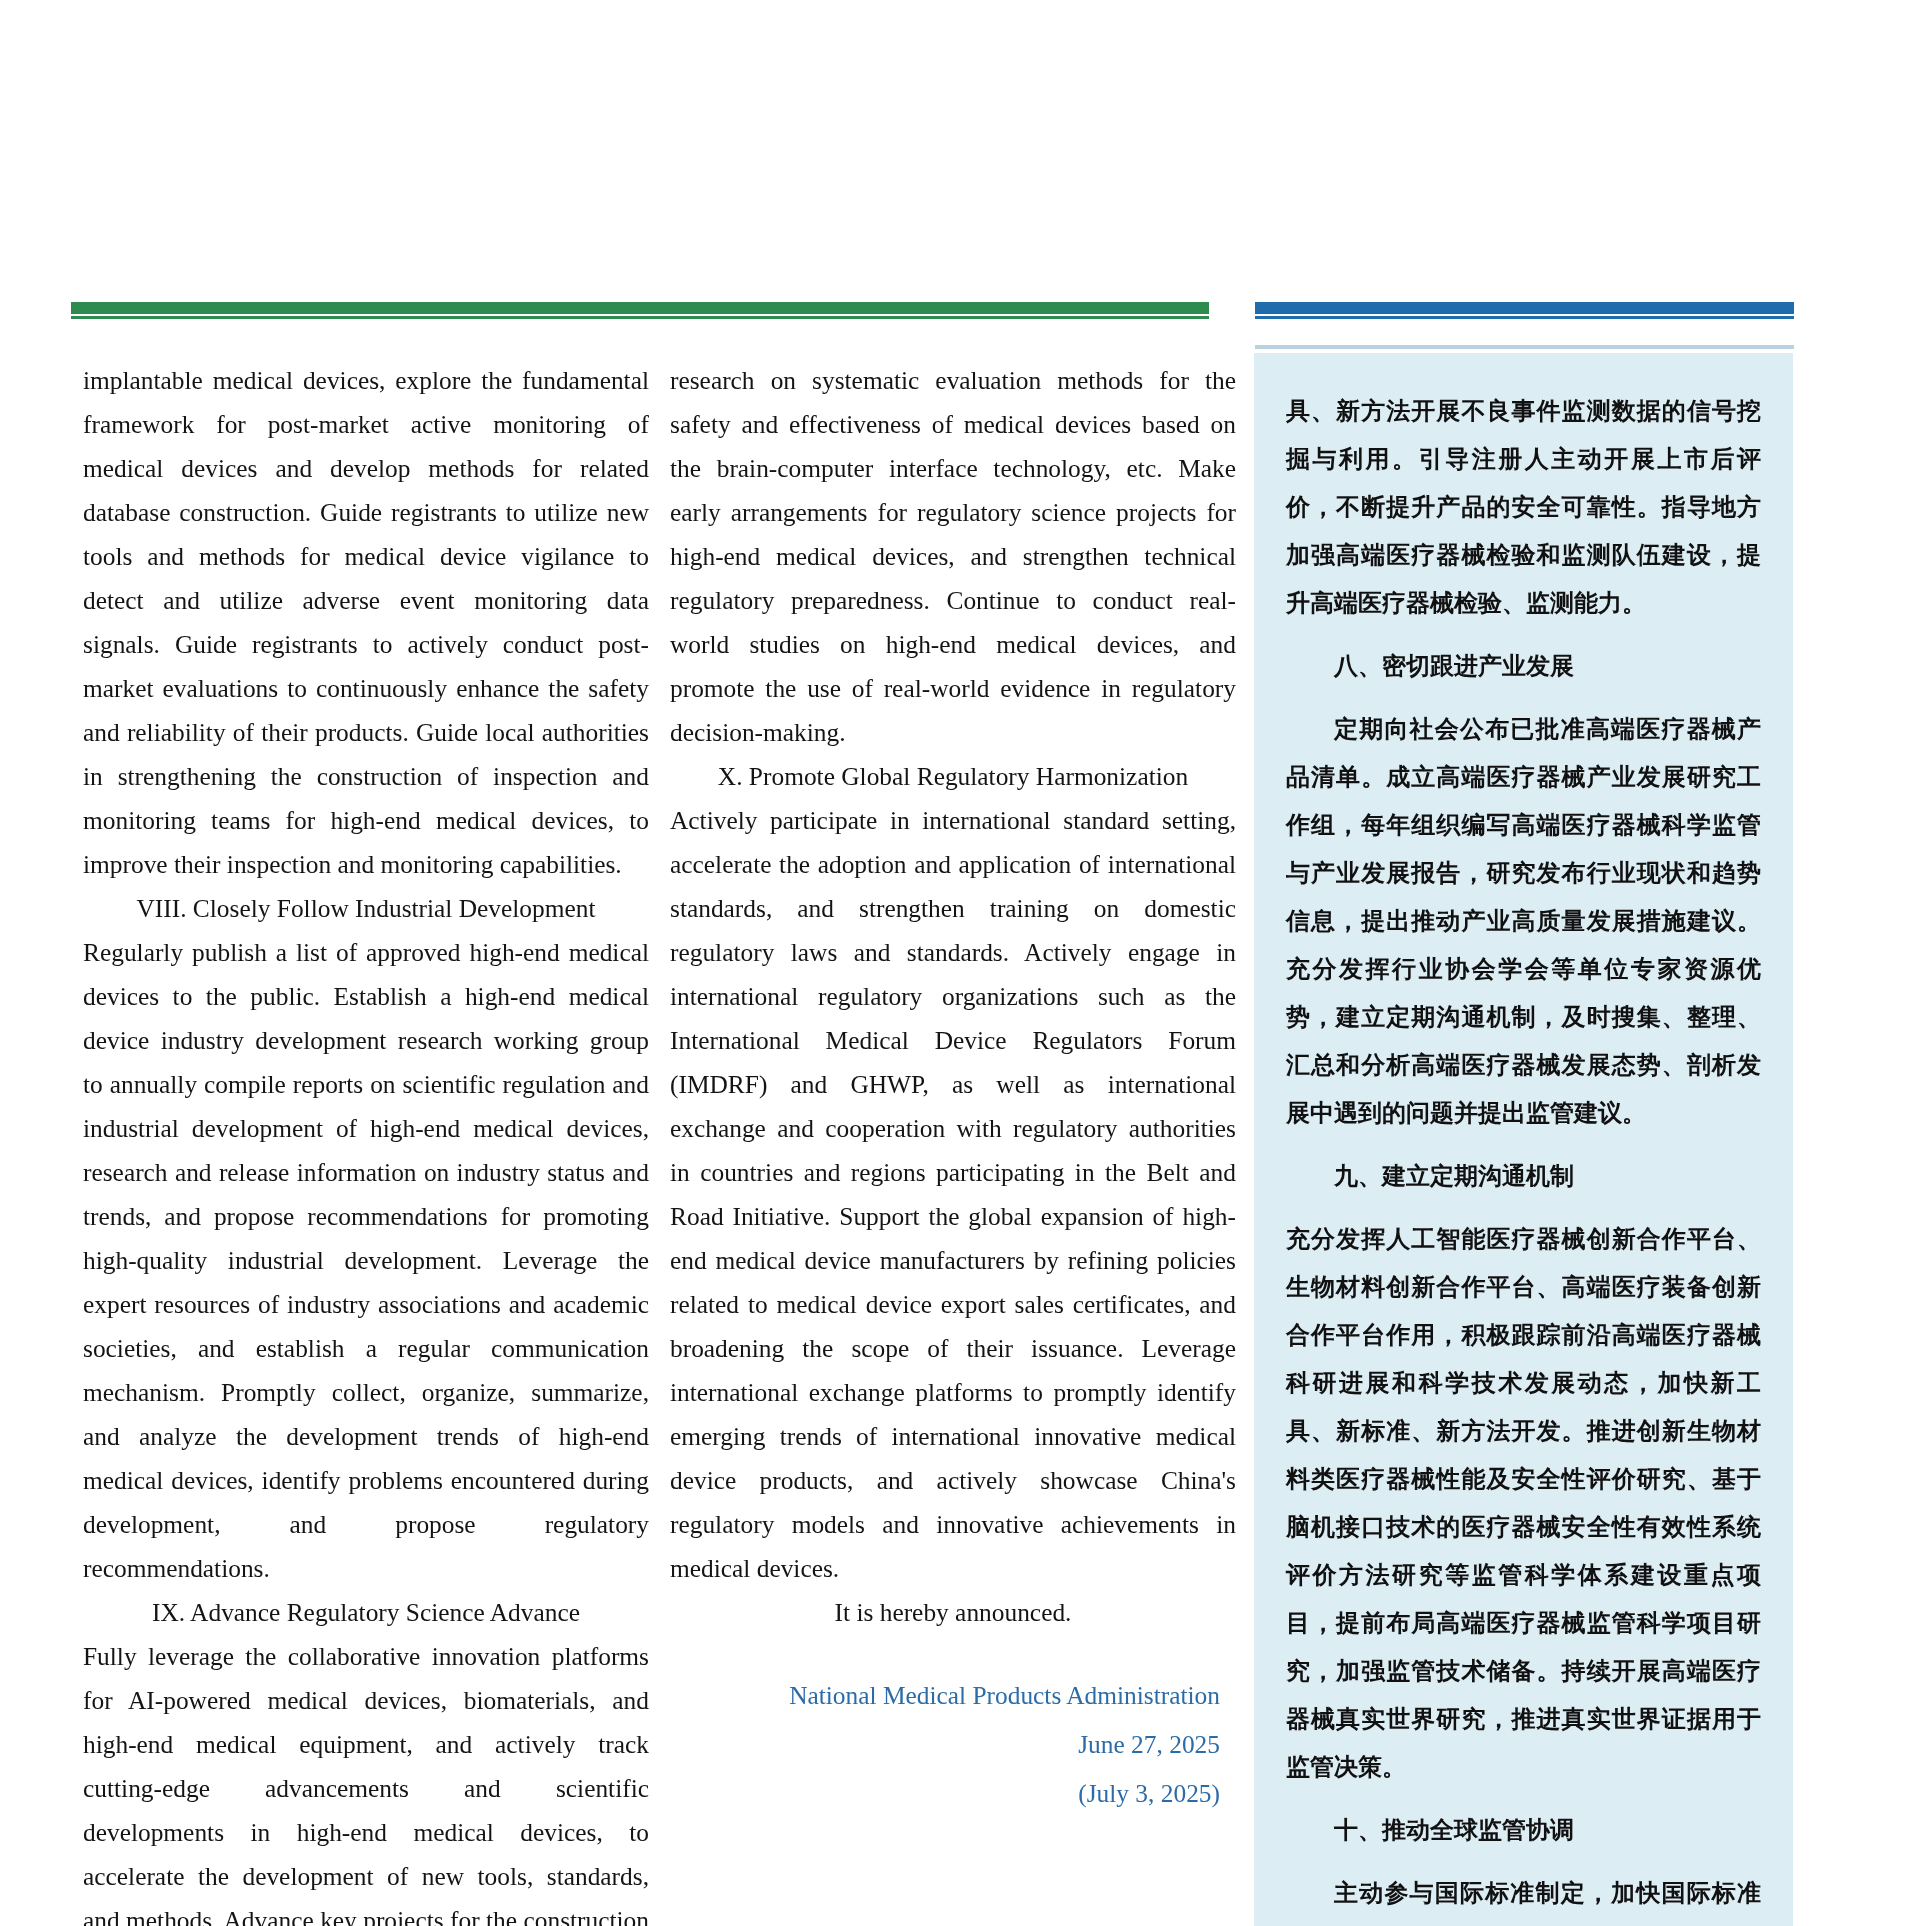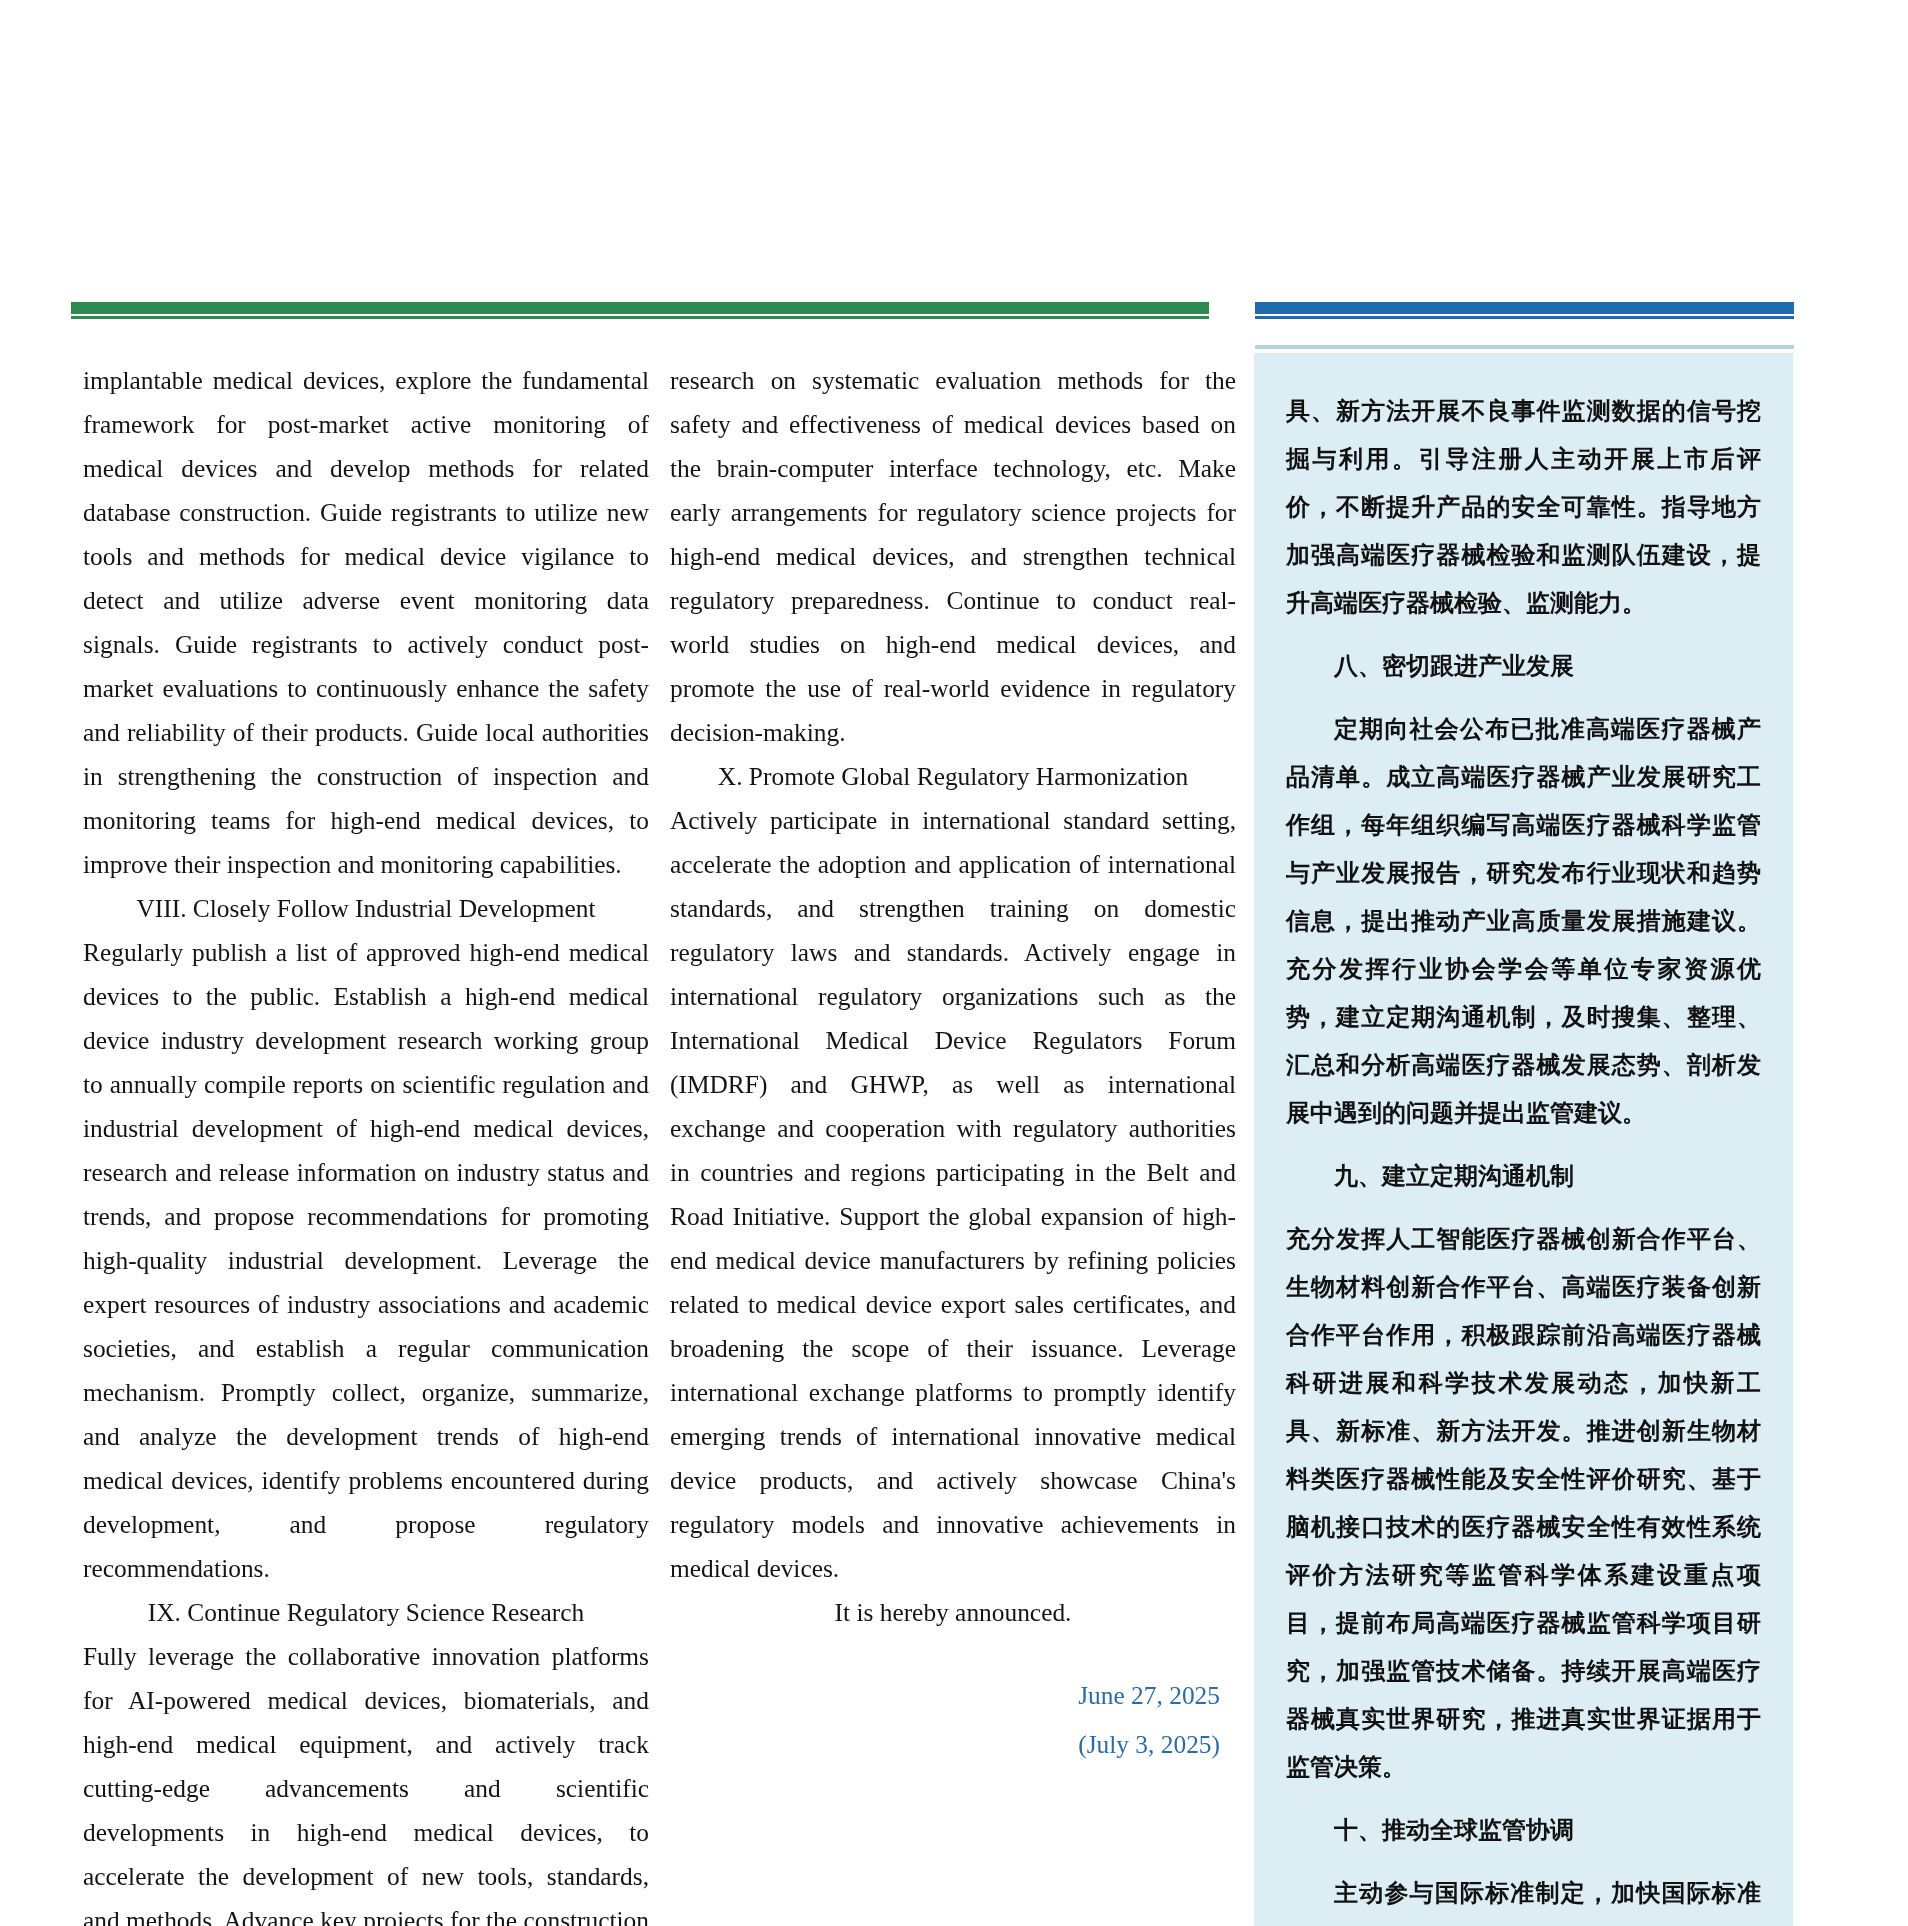--- a/index.html
+++ b/index.html
@@ -34,32 +34,33 @@
 
   <div class="rule green" style="left:71px;top:302px;width:1138px;height:11.6px;"></div>
   <div class="rule green" style="left:71px;top:316px;width:1138px;height:3.1px;"></div>
   <div class="rule blue" style="left:1255px;top:302px;width:539px;height:11.6px;"></div>
   <div class="rule blue" style="left:1255px;top:316px;width:539px;height:3.1px;"></div>
 
   <div class="col col1">
       <div class="p">implantable medical devices, explore the fundamental framework for post-market active monitoring of medical devices and develop methods for related database construction. Guide registrants to utilize new tools and methods for medical device vigilance to detect and utilize adverse event monitoring data signals. Guide registrants to actively conduct post-market evaluations to continuously enhance the safety and reliability of their products. Guide local authorities in strengthening the construction of inspection and monitoring teams for high-end medical devices, to improve their inspection and monitoring capabilities.</div>
       <div class="p heading">VIII. Closely Follow Industrial Development</div>
       <div class="p">Regularly publish a list of approved high-end medical devices to the public. Establish a high-end medical device industry development research working group to annually compile reports on scientific regulation and industrial development of high-end medical devices, research and release information on industry status and trends, and propose recommendations for promoting high-quality industrial development. Leverage the expert resources of industry associations and academic societies, and establish a regular communication mechanism. Promptly collect, organize, summarize, and analyze the development trends of high-end medical devices, identify problems encountered during development, and propose regulatory recommendations.</div>
-      <div class="p heading">IX. Continue Regulatory Science Research</div>
+      <div class="p heading">IX. Advance Regulatory Science Advance</div>
       <div class="p">Fully leverage the collaborative innovation platforms for AI-powered medical devices, biomaterials, and high-end medical equipment, and actively track cutting-edge advancements and scientific developments in high-end medical devices, to accelerate the development of new tools, standards, and methods. Advance key projects for the construction of the regulatory science system, such as research on the performance and safety evaluation of innovative biomaterial-based medical devices,</div>
     </div>
 
   <div class="col col2">
     <div>
         <div class="p">research on systematic evaluation methods for the safety and effectiveness of medical devices based on the brain-computer interface technology, etc. Make early arrangements for regulatory science projects for high-end medical devices, and strengthen technical regulatory preparedness. Continue to conduct real-world studies on high-end medical devices, and promote the use of real-world evidence in regulatory decision-making.</div>
         <div class="p heading">X. Promote Global Regulatory Harmonization</div>
         <div class="p">Actively participate in international standard setting, accelerate the adoption and application of international standards, and strengthen training on domestic regulatory laws and standards. Actively engage in international regulatory organizations such as the International Medical Device Regulators Forum (IMDRF) and GHWP, as well as international exchange and cooperation with regulatory authorities in countries and regions participating in the Belt and Road Initiative. Support the global expansion of high-end medical device manufacturers by refining policies related to medical device export sales certificates, and broadening the scope of their issuance. Leverage international exchange platforms to promptly identify emerging trends of international innovative medical device products, and actively showcase China's regulatory models and innovative achievements in medical devices.</div>
         <div class="p heading">It is hereby announced.</div>
       </div>
     <div class="en-sig">
+        <div class="sig-line">National Medical Products Administration</div>
         <div class="sig-line">June 27, 2025</div>
         <div class="sig-line">(July 3, 2025)</div>
       </div>
   </div>
 
   <div class="rule steel" style="left:1255px;top:345px;width:539px;height:4.2px;"></div>
   <div class="cn">
     <div>
         <div class="cnp">具、新方法开展不良事件监测数据的信号挖掘与利用。引导注册人主动开展上市后评价，不断提升产品的安全可靠性。指导地方加强高端医疗器械检验和监测队伍建设，提升高端医疗器械检验、监测能力。</div>
         <div class="cnp heading indent">八、密切跟进产业发展</div>

